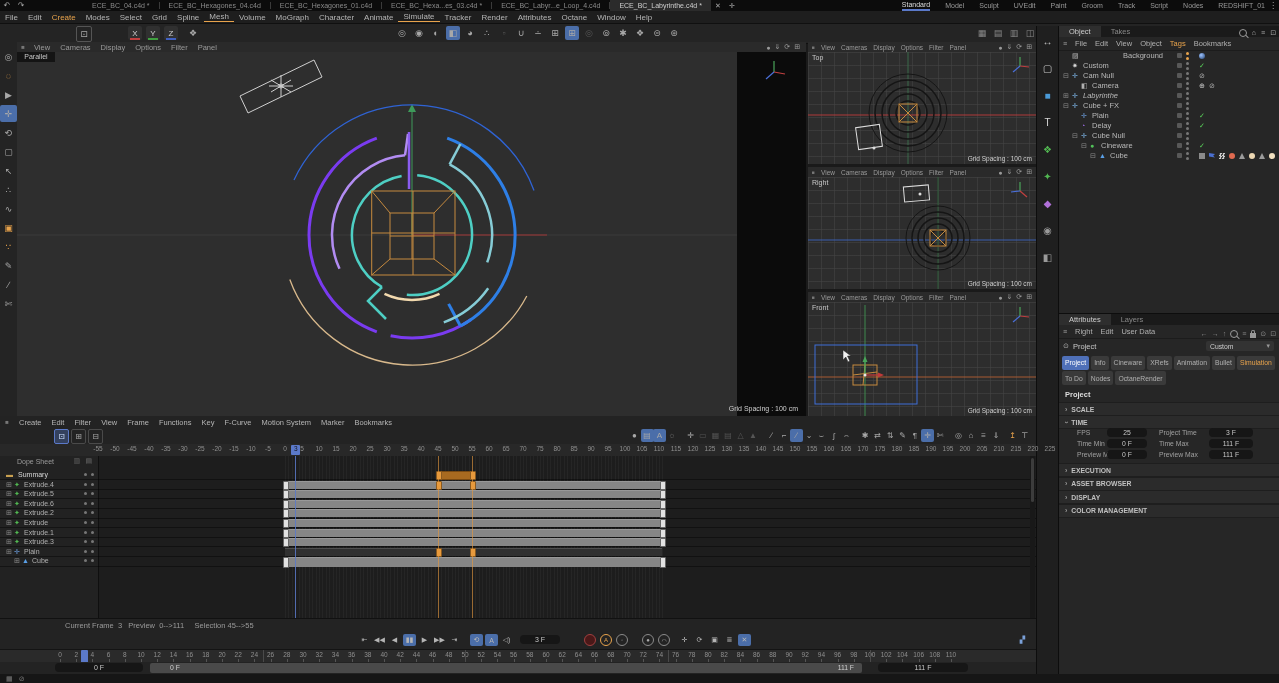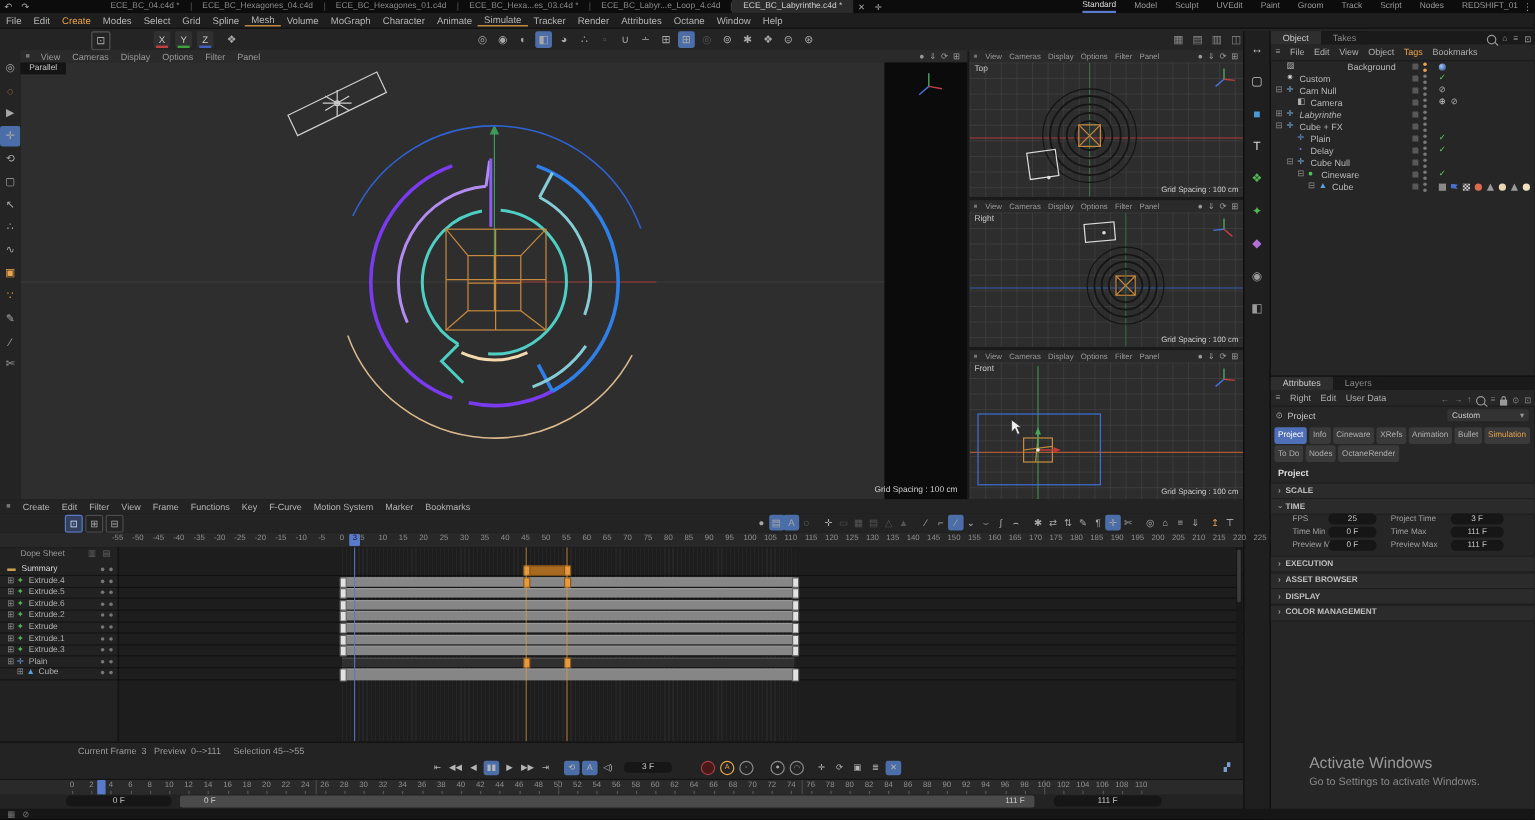--- a/index.html
+++ b/index.html
@@ -618,24 +618,20 @@
         </div>
         <div class="sectionhdr" style="top: 88px;">
           <span class="sec-arrow">›</span>
           <span>DISPLAY</span>
         </div>
         <div class="sectionhdr" style="top: 101.5px;">
           <span class="sec-arrow">›</span>
           <span>COLOR MANAGEMENT</span>
         </div>
       </div>
-    <div class="abs" style="left:32px;top:314px;color:#9a9a9a;">
-      <div style="font-size:13px;">Activate Windows</div>
-      <div style="font-size:9px;color:#8a8a8a;margin-top:3px;">Go to Settings to activate Windows.</div>
-    </div>
   </div>
 
   <div id="tl-menurow" class="abs row">
     <span class="ico" style="width:14px;font-size:6px;color:#777;">■</span>
     <span id="tl-menu-items" class="row" style="font-size:7.5px;">
         <span class="menu-item" style="font-size: 7.5px;">Create</span>
         <span class="menu-item" style="font-size: 7.5px;">Edit</span>
         <span class="menu-item" style="font-size: 7.5px;">Filter</span>
         <span class="menu-item" style="font-size: 7.5px;">View</span>
         <span class="menu-item" style="font-size: 7.5px;">Frame</span>

